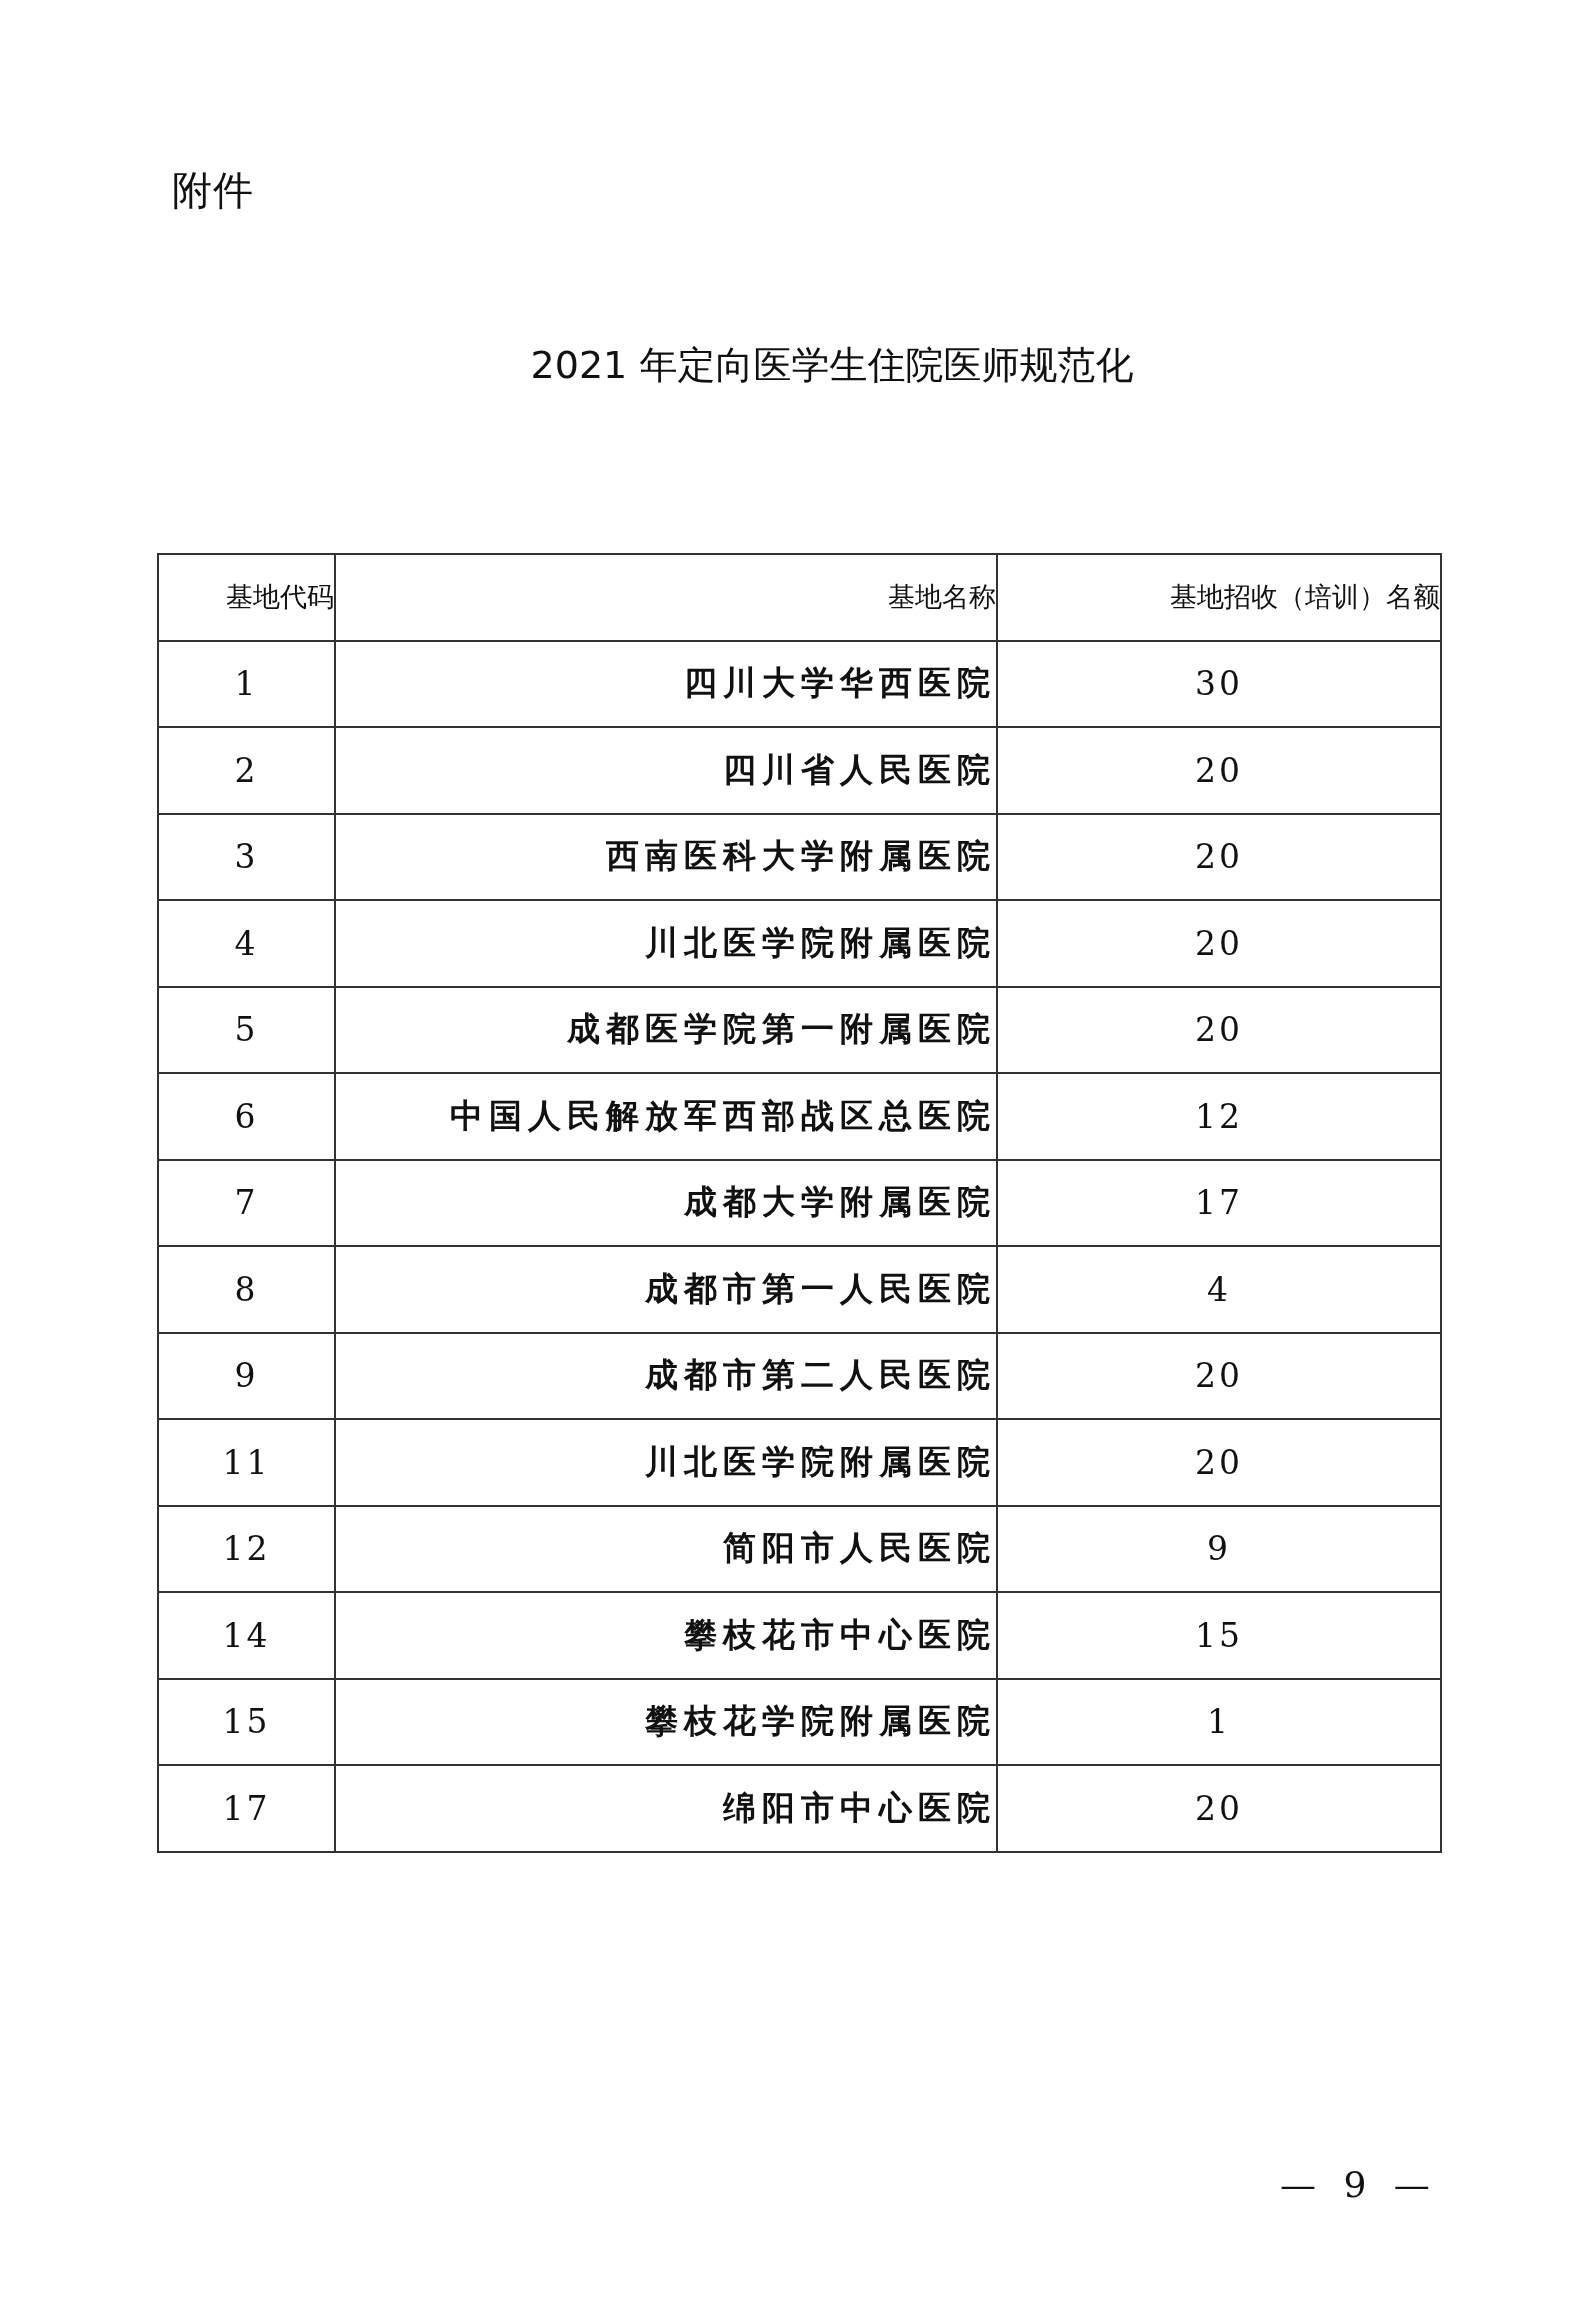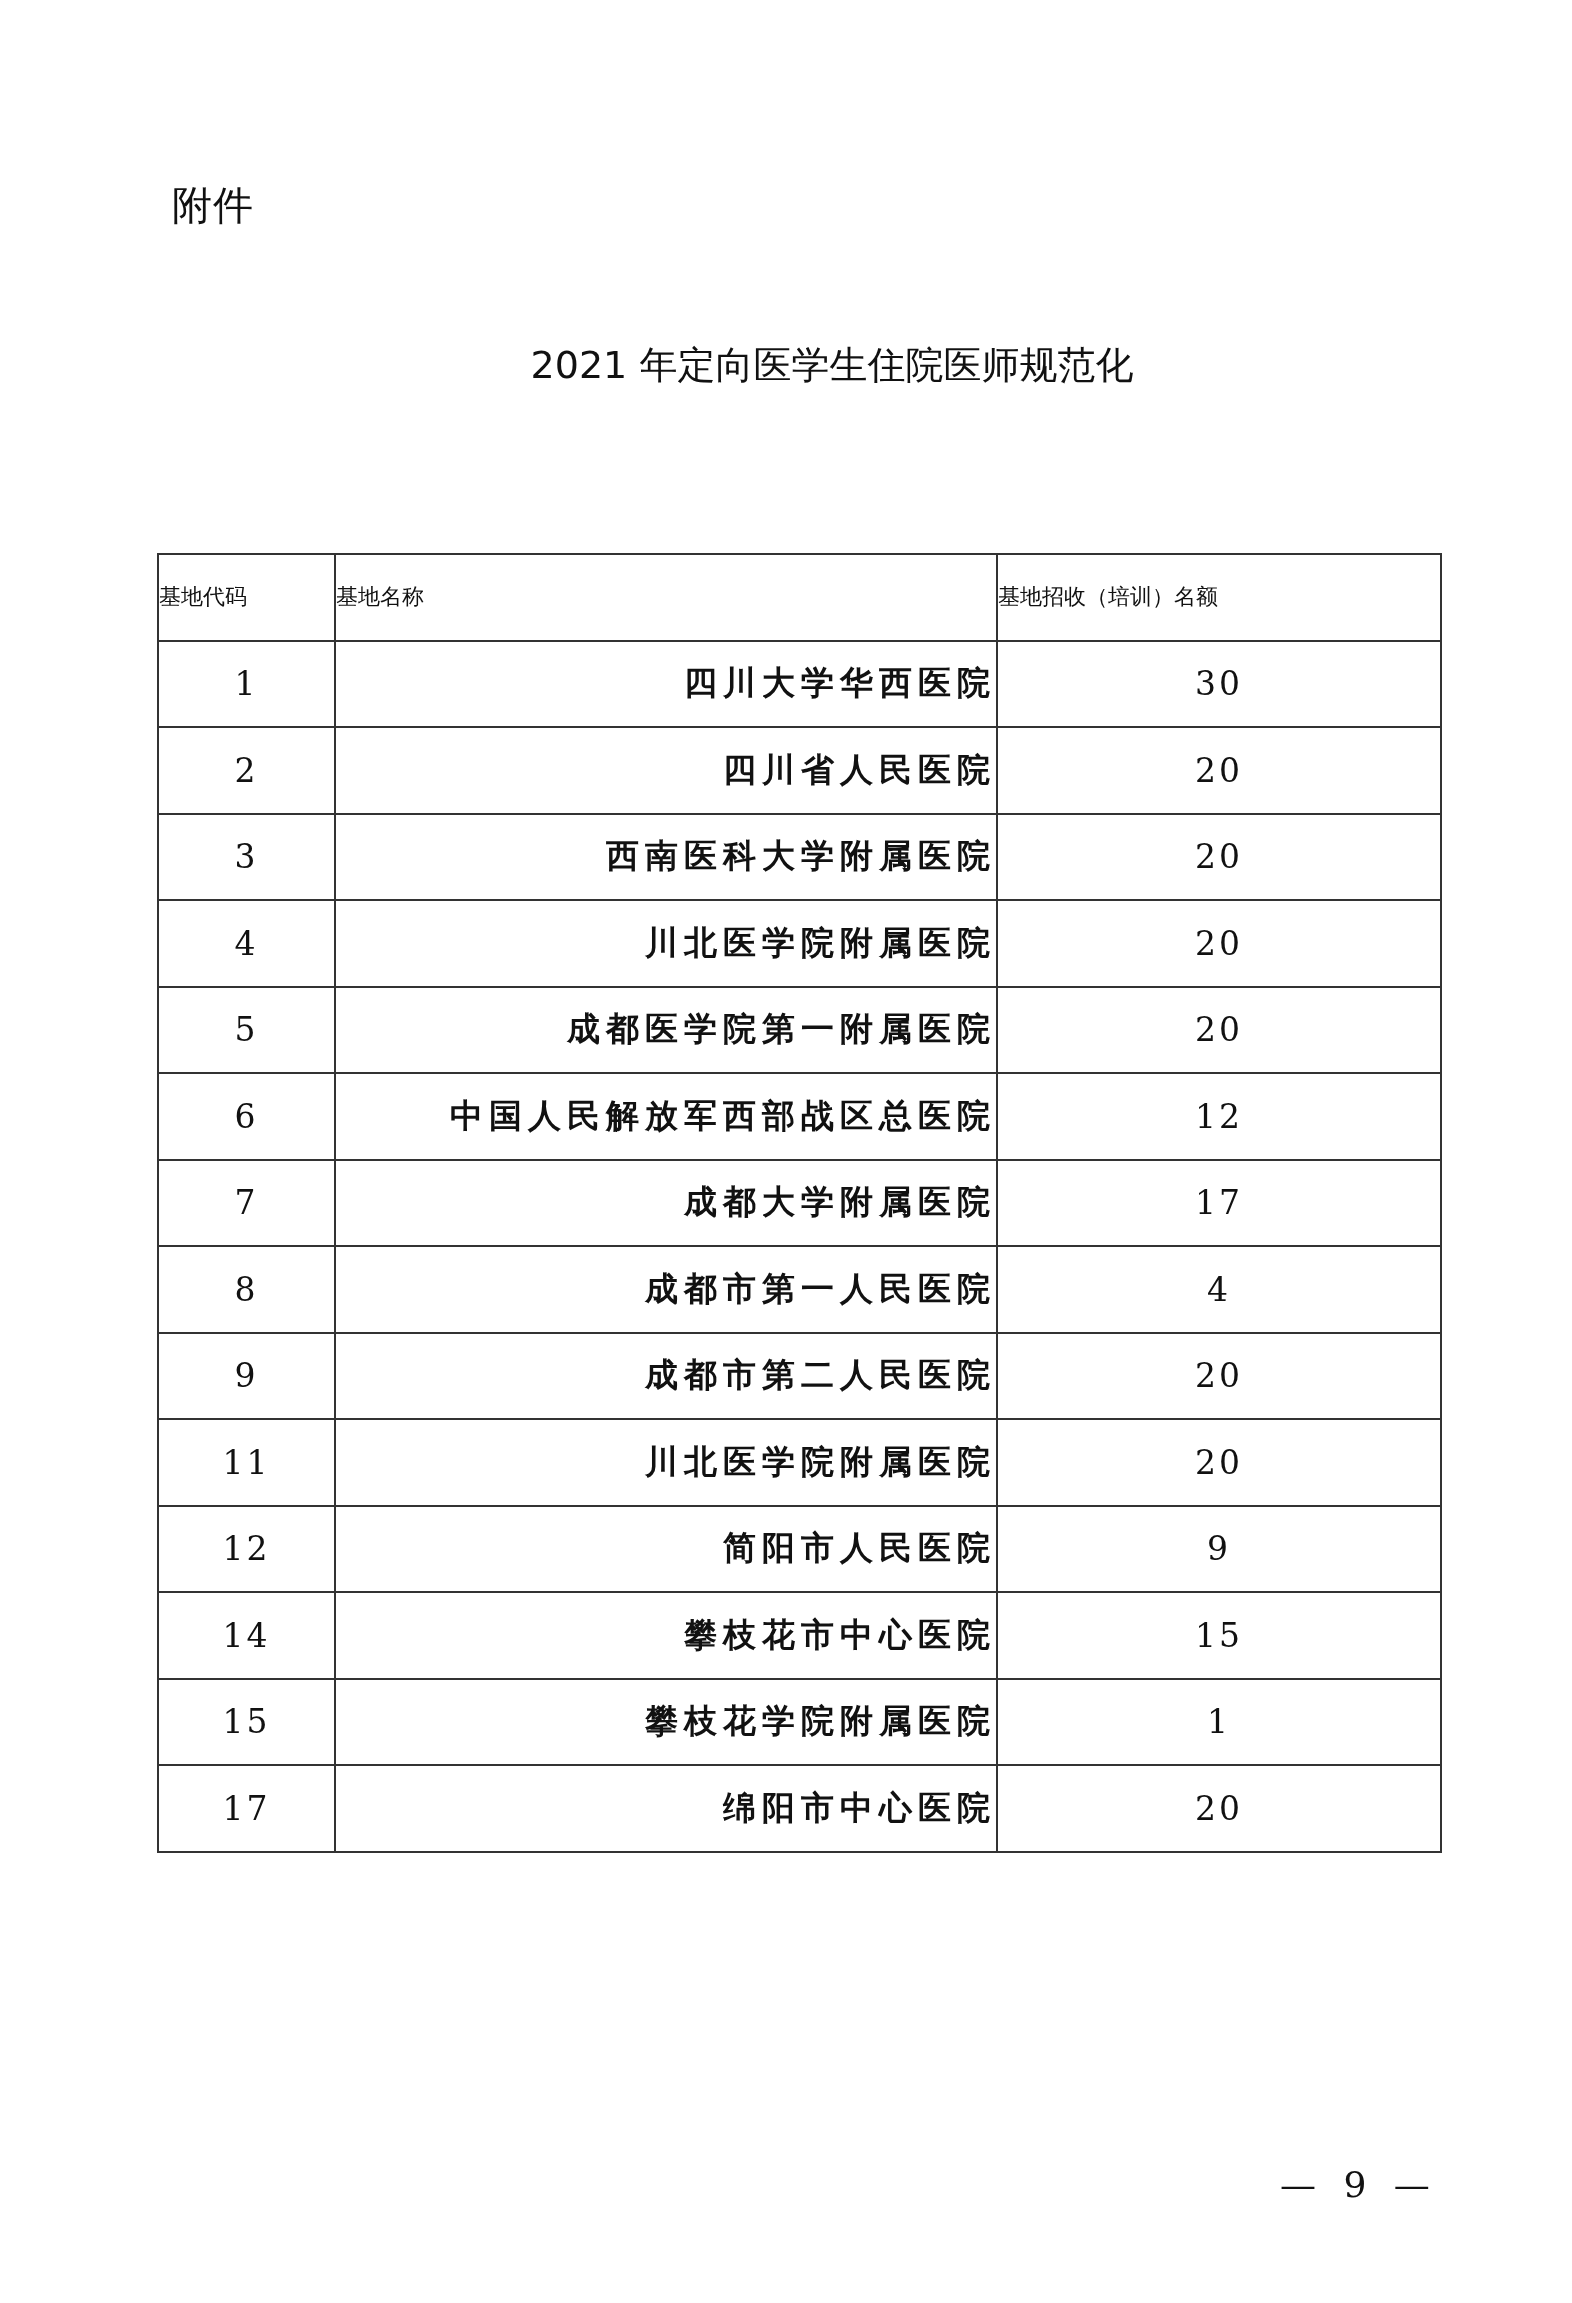--- a/index.html
+++ b/index.html
@@ -1,18 +1,18 @@
 <!DOCTYPE html>
 <html><head>
 <meta charset="utf-8">
 <style>
   html, body { margin: 0; padding: 0; background: #ffffff; }
   body { width: 1572px; height: 2303px; position: relative; overflow: hidden; color: #111; }
   .attachment-label {
-    position: absolute; left: 172px; top: 180px;
+    position: absolute; left: 172px; top: 165px;
     font-family: "DejaVu Sans", "Liberation Sans", sans-serif;
     font-size: 40px; line-height: 50px; letter-spacing: 1px; text-align: center;
   }
   .title {
     position: absolute; left: 16px; width: 1572px; top: 322px;
     text-align: center;
     font-family: "DejaVu Sans", "Liberation Sans", sans-serif;
     font-size: 38px; line-height: 86px; font-weight: 400;
   }
   .title .line { display: block; }
@@ -24,21 +24,21 @@
     table-layout: fixed;
   }
   table.quota td, table.quota th {
     border: 2px solid #333;
     height: 84.5px;
     padding: 0;
     vertical-align: middle;
   }
   table.quota th {
     font-family: "DejaVu Sans", "Liberation Sans", sans-serif;
-    font-weight: 400; font-size: 22px; text-align: left;
+    font-weight: 400; font-size: 27px; text-align: right;
   }
   table.quota td {
     font-family: "DejaVu Serif", "Liberation Serif", serif;
     font-size: 33px;
   }
   td.code, td.quota-val { text-align: center; letter-spacing: 3px; }
   td.name { text-align: right; padding-left: 18px; letter-spacing: 6px; font-weight: bold; }
   col.c1 { width: 177px; }
   col.c2 { width: 662px; }
   col.c3 { width: 444px; }

